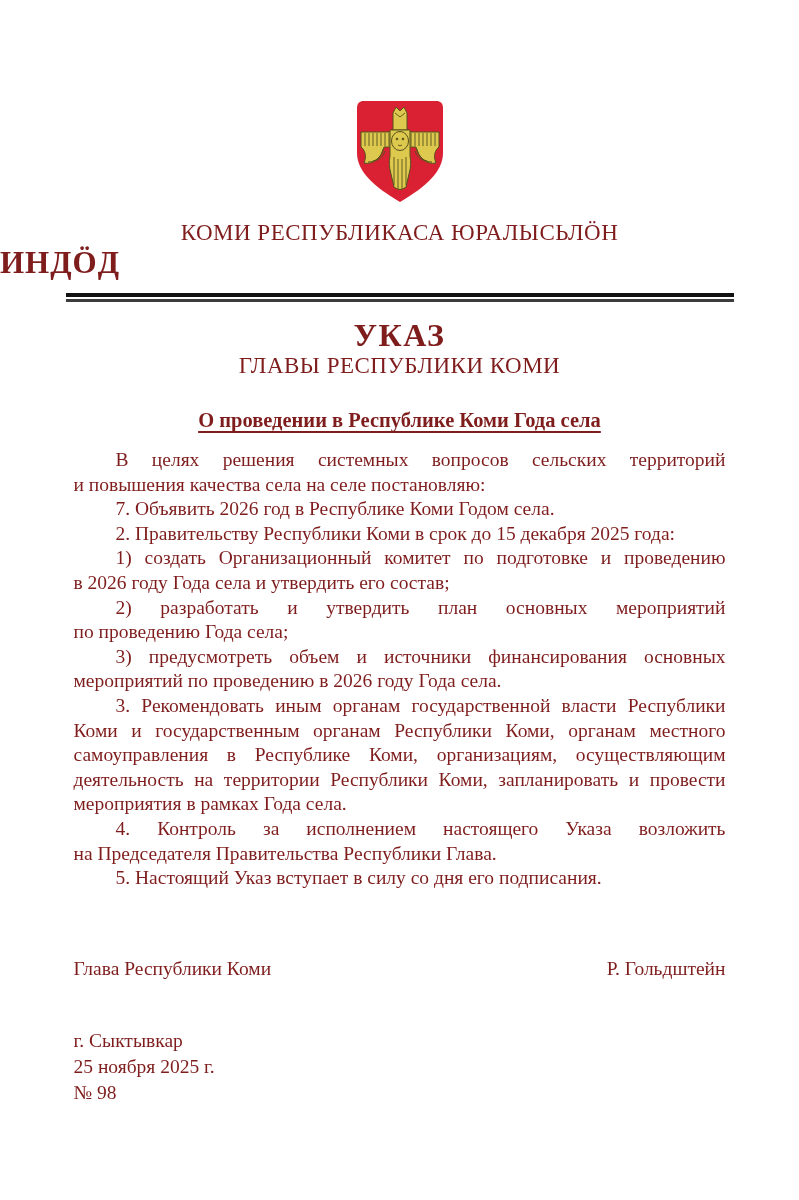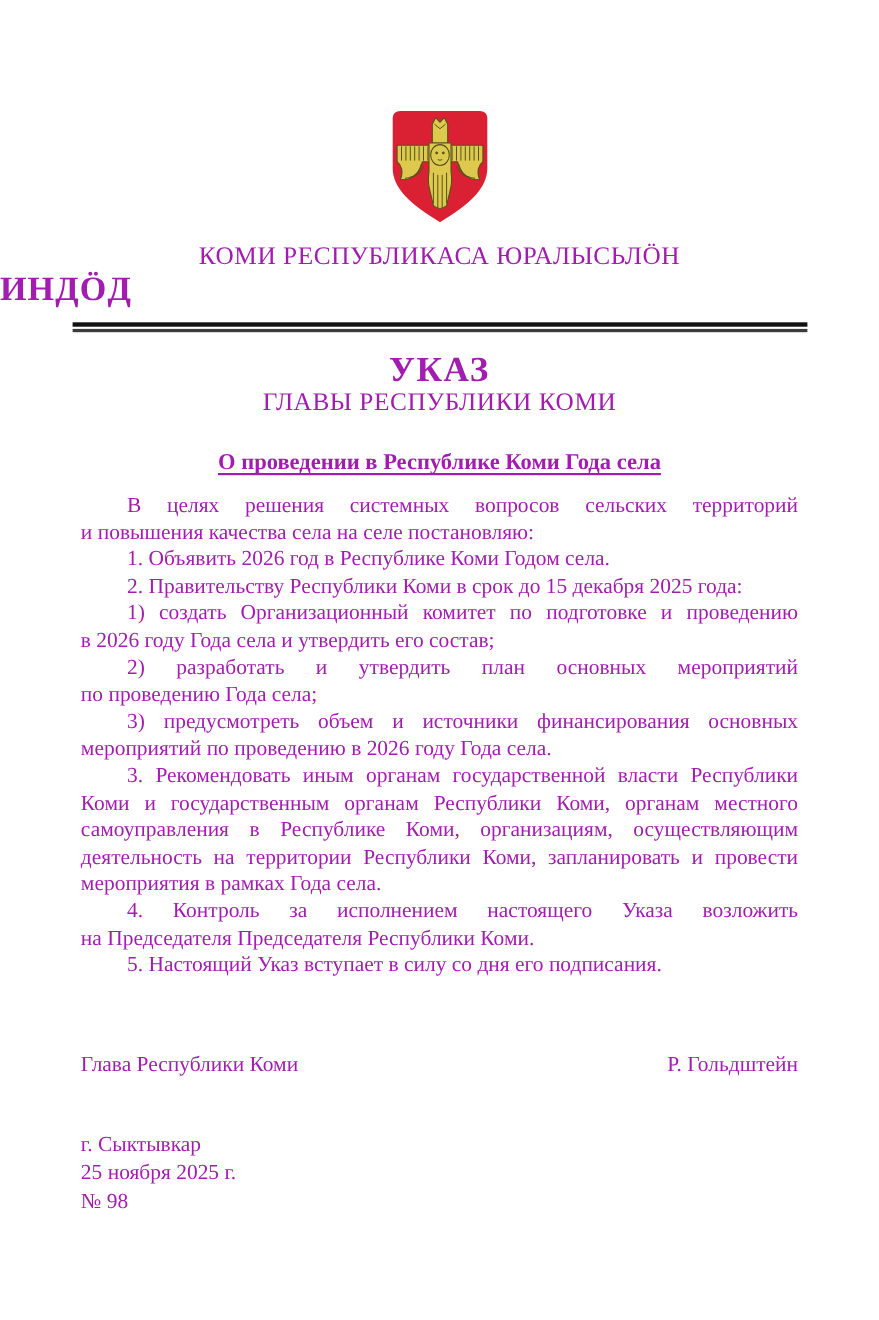--- a/index.html
+++ b/index.html
@@ -1,21 +1,21 @@
 <!DOCTYPE html>
 <html style="--shield: #da2133; --bird: #ddc94e; --outline: #57501b;"><head>
 <meta charset="utf-8">
 <style>
   html,body{margin:0;padding:0;background:#e9e9e9;}
   .page{
     position:relative;
     width:799px;height:1200px;
     margin:0 auto;
     background:#ffffff;
-    color:#a21caf;
+    color:#7f1d1d;
     font-family:"Liberation Serif","DejaVu Serif",serif;
     overflow:hidden;
   }
   .emblem{
     width:92px;height:106px;
     margin:99px auto 0 auto;
   }
   .org{
     margin-top:15px;
     text-align:center;
@@ -130,21 +130,21 @@
   <div class="issuer">ГЛАВЫ РЕСПУБЛИКИ КОМИ</div>
 
   <div class="title">О проведении в Республике Коми Года села</div>
 
   <div class="body">
       <div class="para">
         <div class="bline just ind">В целях решения системных вопросов сельских территорий</div>
         <div class="bline">и повышения качества села на селе постановляю:</div>
       </div>
       <div class="para">
-        <div class="bline ind">1. Объявить 2026 год в Республике Коми Годом села.</div>
+        <div class="bline ind">7. Объявить 2026 год в Республике Коми Годом села.</div>
       </div>
       <div class="para">
         <div class="bline ind">2. Правительству Республики Коми в срок до 15 декабря 2025 года:</div>
       </div>
       <div class="para">
         <div class="bline just ind">1) создать Организационный комитет по подготовке и проведению</div>
         <div class="bline">в 2026 году Года села и утвердить его состав;</div>
       </div>
       <div class="para">
         <div class="bline just ind">2) разработать и утвердить план основных мероприятий</div>
@@ -156,21 +156,21 @@
       </div>
       <div class="para">
         <div class="bline just ind">3. Рекомендовать иным органам государственной власти Республики</div>
         <div class="bline just">Коми и государственным органам Республики Коми, органам местного</div>
         <div class="bline just">самоуправления в Республике Коми, организациям, осуществляющим</div>
         <div class="bline just">деятельность на территории Республики Коми, запланировать и провести</div>
         <div class="bline">мероприятия в рамках Года села.</div>
       </div>
       <div class="para">
         <div class="bline just ind">4. Контроль за исполнением настоящего Указа возложить</div>
-        <div class="bline">на Председателя Председателя Республики Коми.</div>
+        <div class="bline">на Председателя Правительства Республики Глава.</div>
       </div>
       <div class="para">
         <div class="bline ind">5. Настоящий Указ вступает в силу со дня его подписания.</div>
       </div>
     </div>
 
   <div class="sig">
     <span>Глава Республики Коми</span>
     <span>Р. Гольдштейн</span>
   </div>

